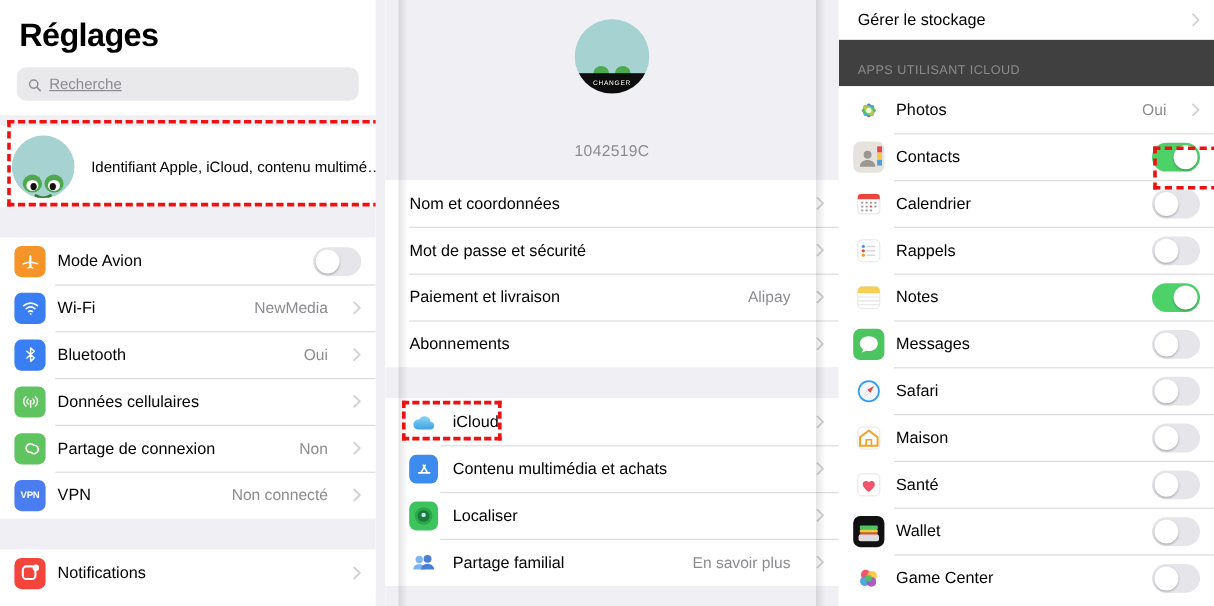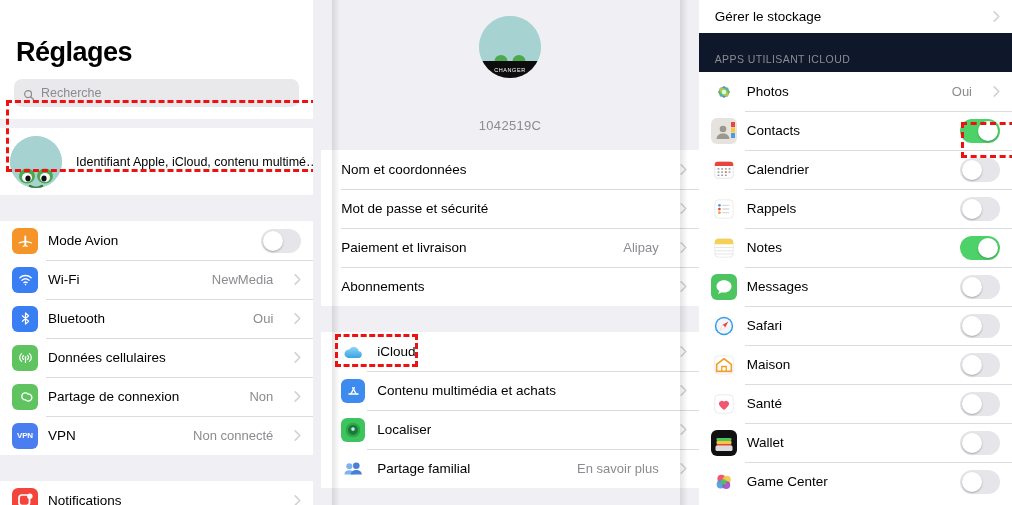--- a/index.html
+++ b/index.html
@@ -16,29 +16,29 @@
   #panel-settings { width: 332px; }
   #panel-appleid  { width: 400px; margin-left: 8px; }
   #panel-icloud   { width: 332px; }
 
   .panel-scroll { height: 505px; overflow: hidden; }
 
   
   .p1-head { background:#fff; padding: 12px 16px 0 16px; }
   .big-title {
     font-size: 27px; font-weight: bold; color:#000;
-    letter-spacing: -0.5px; line-height: 34px; margin-top: 23px;
+    letter-spacing: -0.5px; line-height: 34px;
   }
   .search-wrap { padding: 10px 14px 12px 14px; background:#fff; }
   .search-bar {
     height: 28px; background:#e9e9ec; border-radius: 8px;
     display:flex; align-items:center; padding: 0 9px; gap:6px;
   }
   .search-bar .sicon { width:12px; height:12px; flex:none; }
-  .search-ph { font-size: 12.5px; color:#8b8b90; }
+  .search-ph { font-size: 12.5px; color:#8b8b90;text-decoration:underline; }
 
   
   .group { background:#fff; }
   .gap { background:#efeff4; }
   .gap-9  { height: 9px; }
   .gap-26 { height: 26px; }
 
   .row {
     display:flex; align-items:center;
     background:#fff; padding: 0 12px 0 12px;
@@ -106,21 +106,21 @@
     position:absolute; left:0; right:0; bottom:0; height:17px;
     background:#0d0d0d; display:flex; align-items:center; justify-content:center;
   }
   .avatar-lg .band span {
     font-size:5.5px; color:#fff; letter-spacing:.6px;
   }
   .hero-id { font-size:13px; color:#8b8b90; margin-top: 40px; letter-spacing:.3px; }
 
   
   .sec-head {
-    background:#0f172a; padding: 20px 16px 7px 16px;
+    background:#404040; padding: 20px 16px 7px 16px;
     font-size: 10.5px; color:#8b8b90; letter-spacing:.4px;
   }
 
   
   .anno {
     position:absolute; border: 3px dashed #ee1111;
     pointer-events:none; z-index: 30;
   }
 
   

